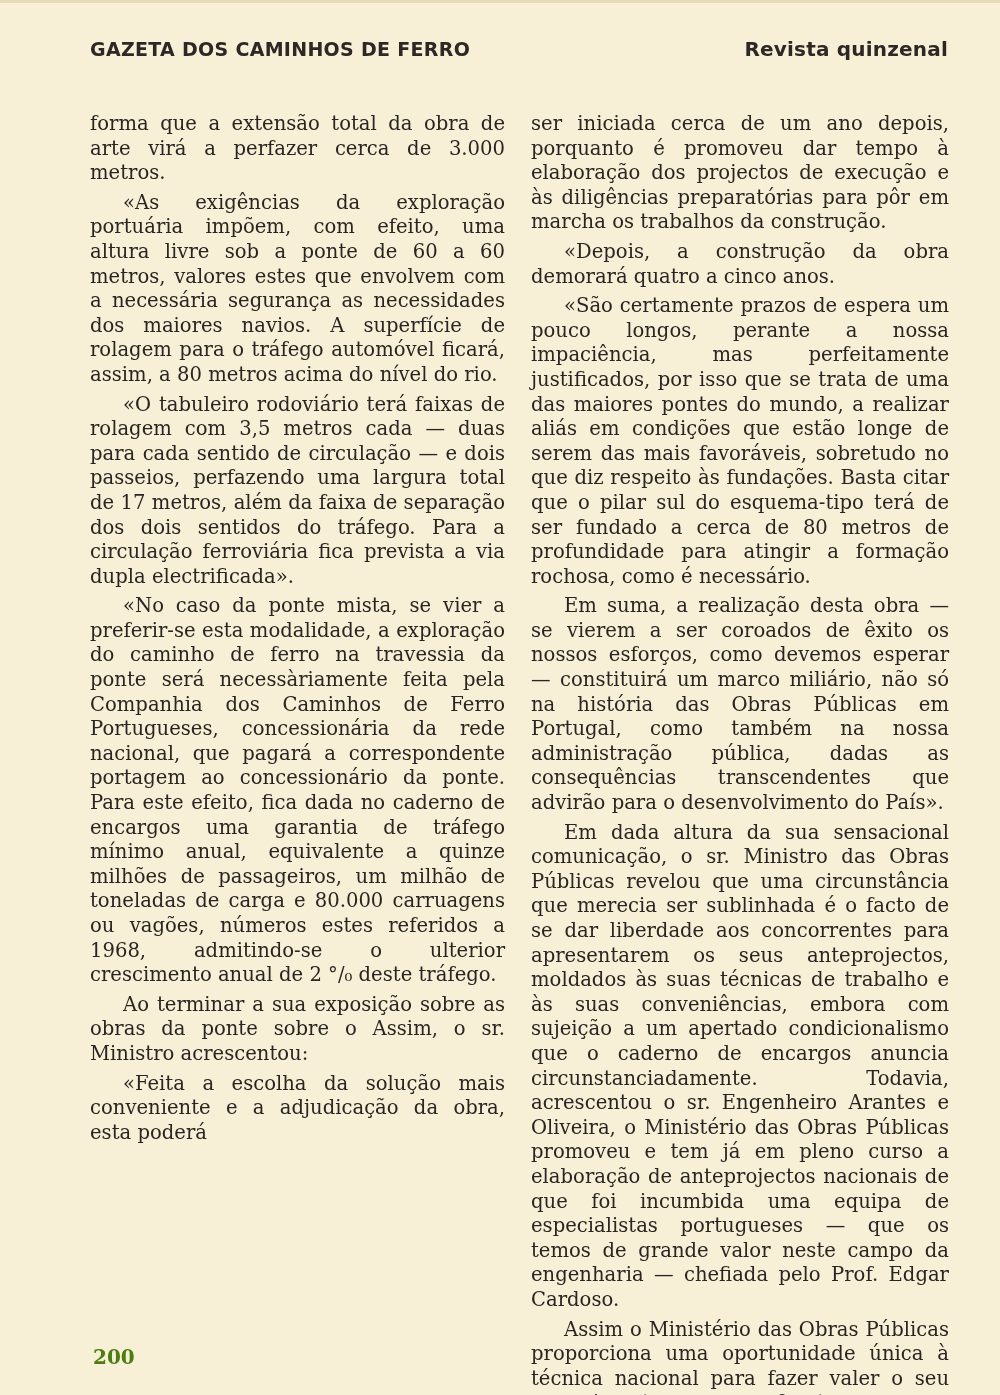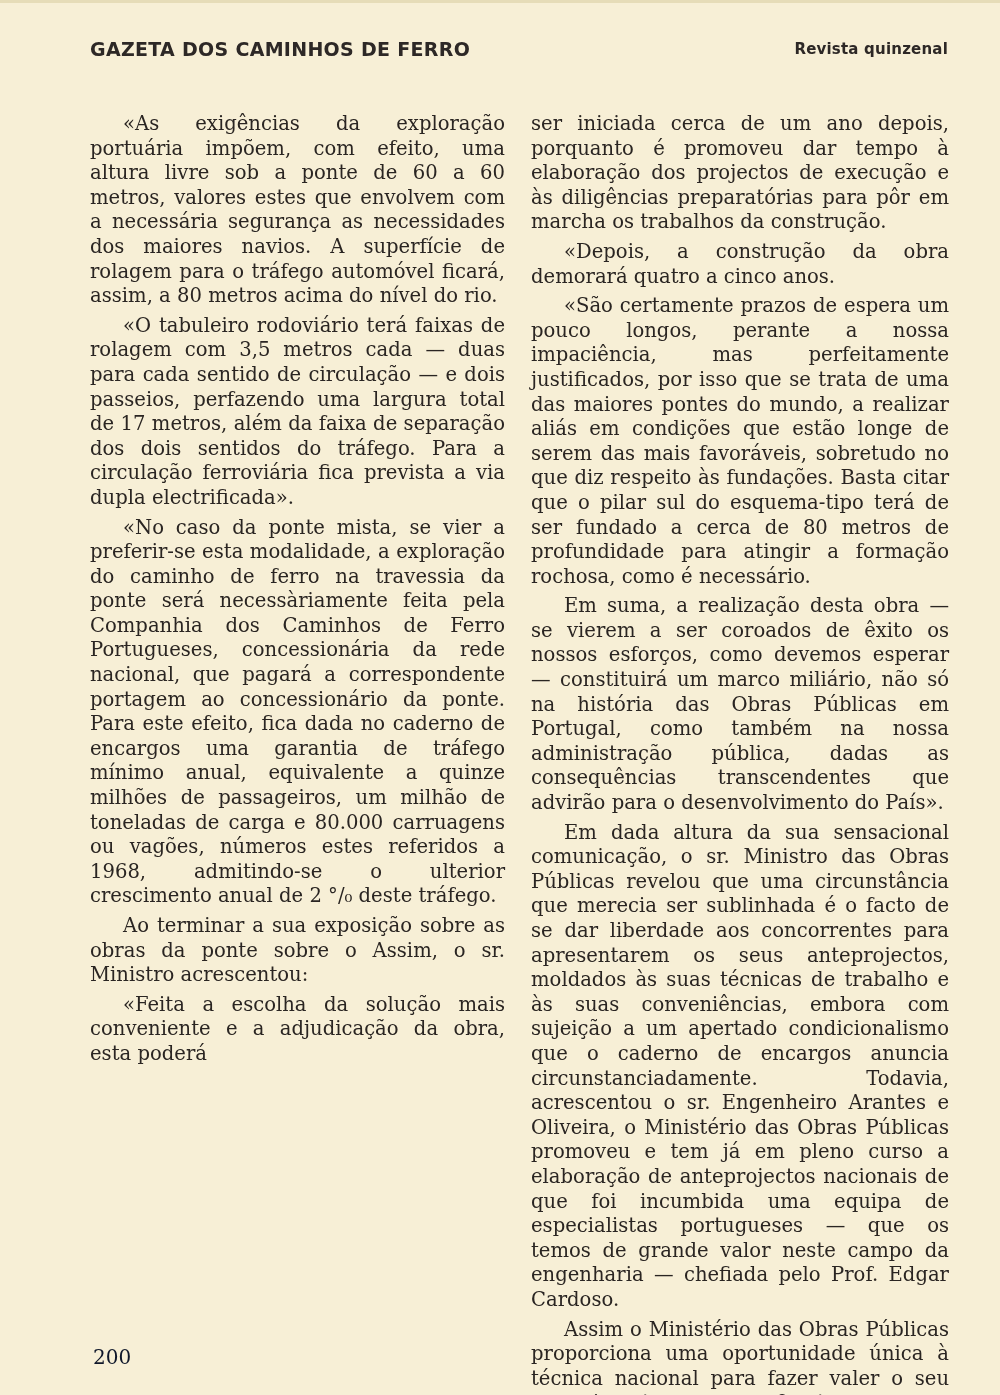--- a/index.html
+++ b/index.html
@@ -14,48 +14,49 @@
       position: absolute; left: 0; top: 0; width: 1000px; height: 3px;
       background: #e6dcb8;
     }
     .running-head {
       position: absolute; left: 90px; right: 52px; top: 34px; height: 30px;
       display: flex; justify-content: space-between; align-items: center;
       font-family: "DejaVu Sans", sans-serif; font-weight: bold;
       color: #2d2826;
     }
     .journal-title { font-size: 19px; letter-spacing: 0.3px; transform: scaleY(1.05); }
-    .journal-sub { font-size: 15px; letter-spacing: 0.2px; }
+    .journal-sub { font-size: 20px; letter-spacing: 0.2px; }
     .column {
       position: absolute; top: 112px;
       font-size: 19.6px; line-height: 24.6px;
       text-align: justify;
       hyphens: manual;
     }
     .col-left { left: 90px; width: 415px; }
     .col-right { left: 531px; width: 418px; }
     .column p { margin: 0 0 5px 0; text-indent: 33px; }
     .column p.cont { text-indent: 0; }
     .page-number {
       position: absolute; left: 93px; top: 1345px;
-      font-family: "DejaVu Serif", serif; font-weight: normal; font-size: 20px;
-      color: #0f172a;
+      font-family: "DejaVu Serif", serif; font-weight: bold; font-size: 20px;
+      color: #4d7c0f;
     }
   </style>
 </head>
 <body>
 
 <div class="page-edge"></div>
 
 <div class="running-head">
   <span class="journal-title">GAZETA DOS CAMINHOS DE FERRO</span>
   <span class="journal-sub">Revista quinzenal</span>
 </div>
 
 <div class="column col-left">
+  <p class="cont">forma que a extensão total da obra de arte virá a perfazer cerca de 3.000 metros.</p>
   <p>«As exigências da exploração portuária impõem, com efeito, uma altura livre sob a ponte de 60 a 60 metros, valores estes que envolvem com a necessária segurança as necessidades dos maiores navios. A superfície de rolagem para o tráfego automóvel ficará, assim, a 80 metros acima do nível do rio.</p>
   <p>«O tabuleiro rodoviário terá faixas de rolagem com 3,5 metros cada — duas para cada sentido de circulação — e dois passeios, perfazendo uma largura total de 17 metros, além da faixa de separação dos dois sentidos do tráfego. Para a circulação ferroviária fica prevista a via dupla electrificada».</p>
   <p>«No caso da ponte mista, se vier a preferir-se esta modalidade, a exploração do caminho de ferro na travessia da ponte será necessàriamente feita pela Companhia dos Caminhos de Ferro Portugueses, concessionária da rede nacional, que pagará a correspondente portagem ao concessionário da ponte. Para este efeito, fica dada no caderno de encargos uma garantia de tráfego mínimo anual, equivalente a quinze milhões de passageiros, um milhão de toneladas de carga e 80.000 carruagens ou vagões, números estes referidos a 1968, admitindo-se o ulterior crescimento anual de 2 °/₀ deste tráfego.</p>
   <p>Ao terminar a sua exposição sobre as obras da ponte sobre o Assim, o sr. Ministro acrescentou:</p>
   <p>«Feita a escolha da solução mais conveniente e a adjudicação da obra, esta poderá</p>
 </div>
 
 <div class="column col-right">
   <p class="cont">ser iniciada cerca de um ano depois, porquanto é promoveu dar tempo à elaboração dos projectos de execução e às diligências preparatórias para pôr em marcha os trabalhos da construção.</p>
   <p>«Depois, a construção da obra demorará quatro a cinco anos.</p>

